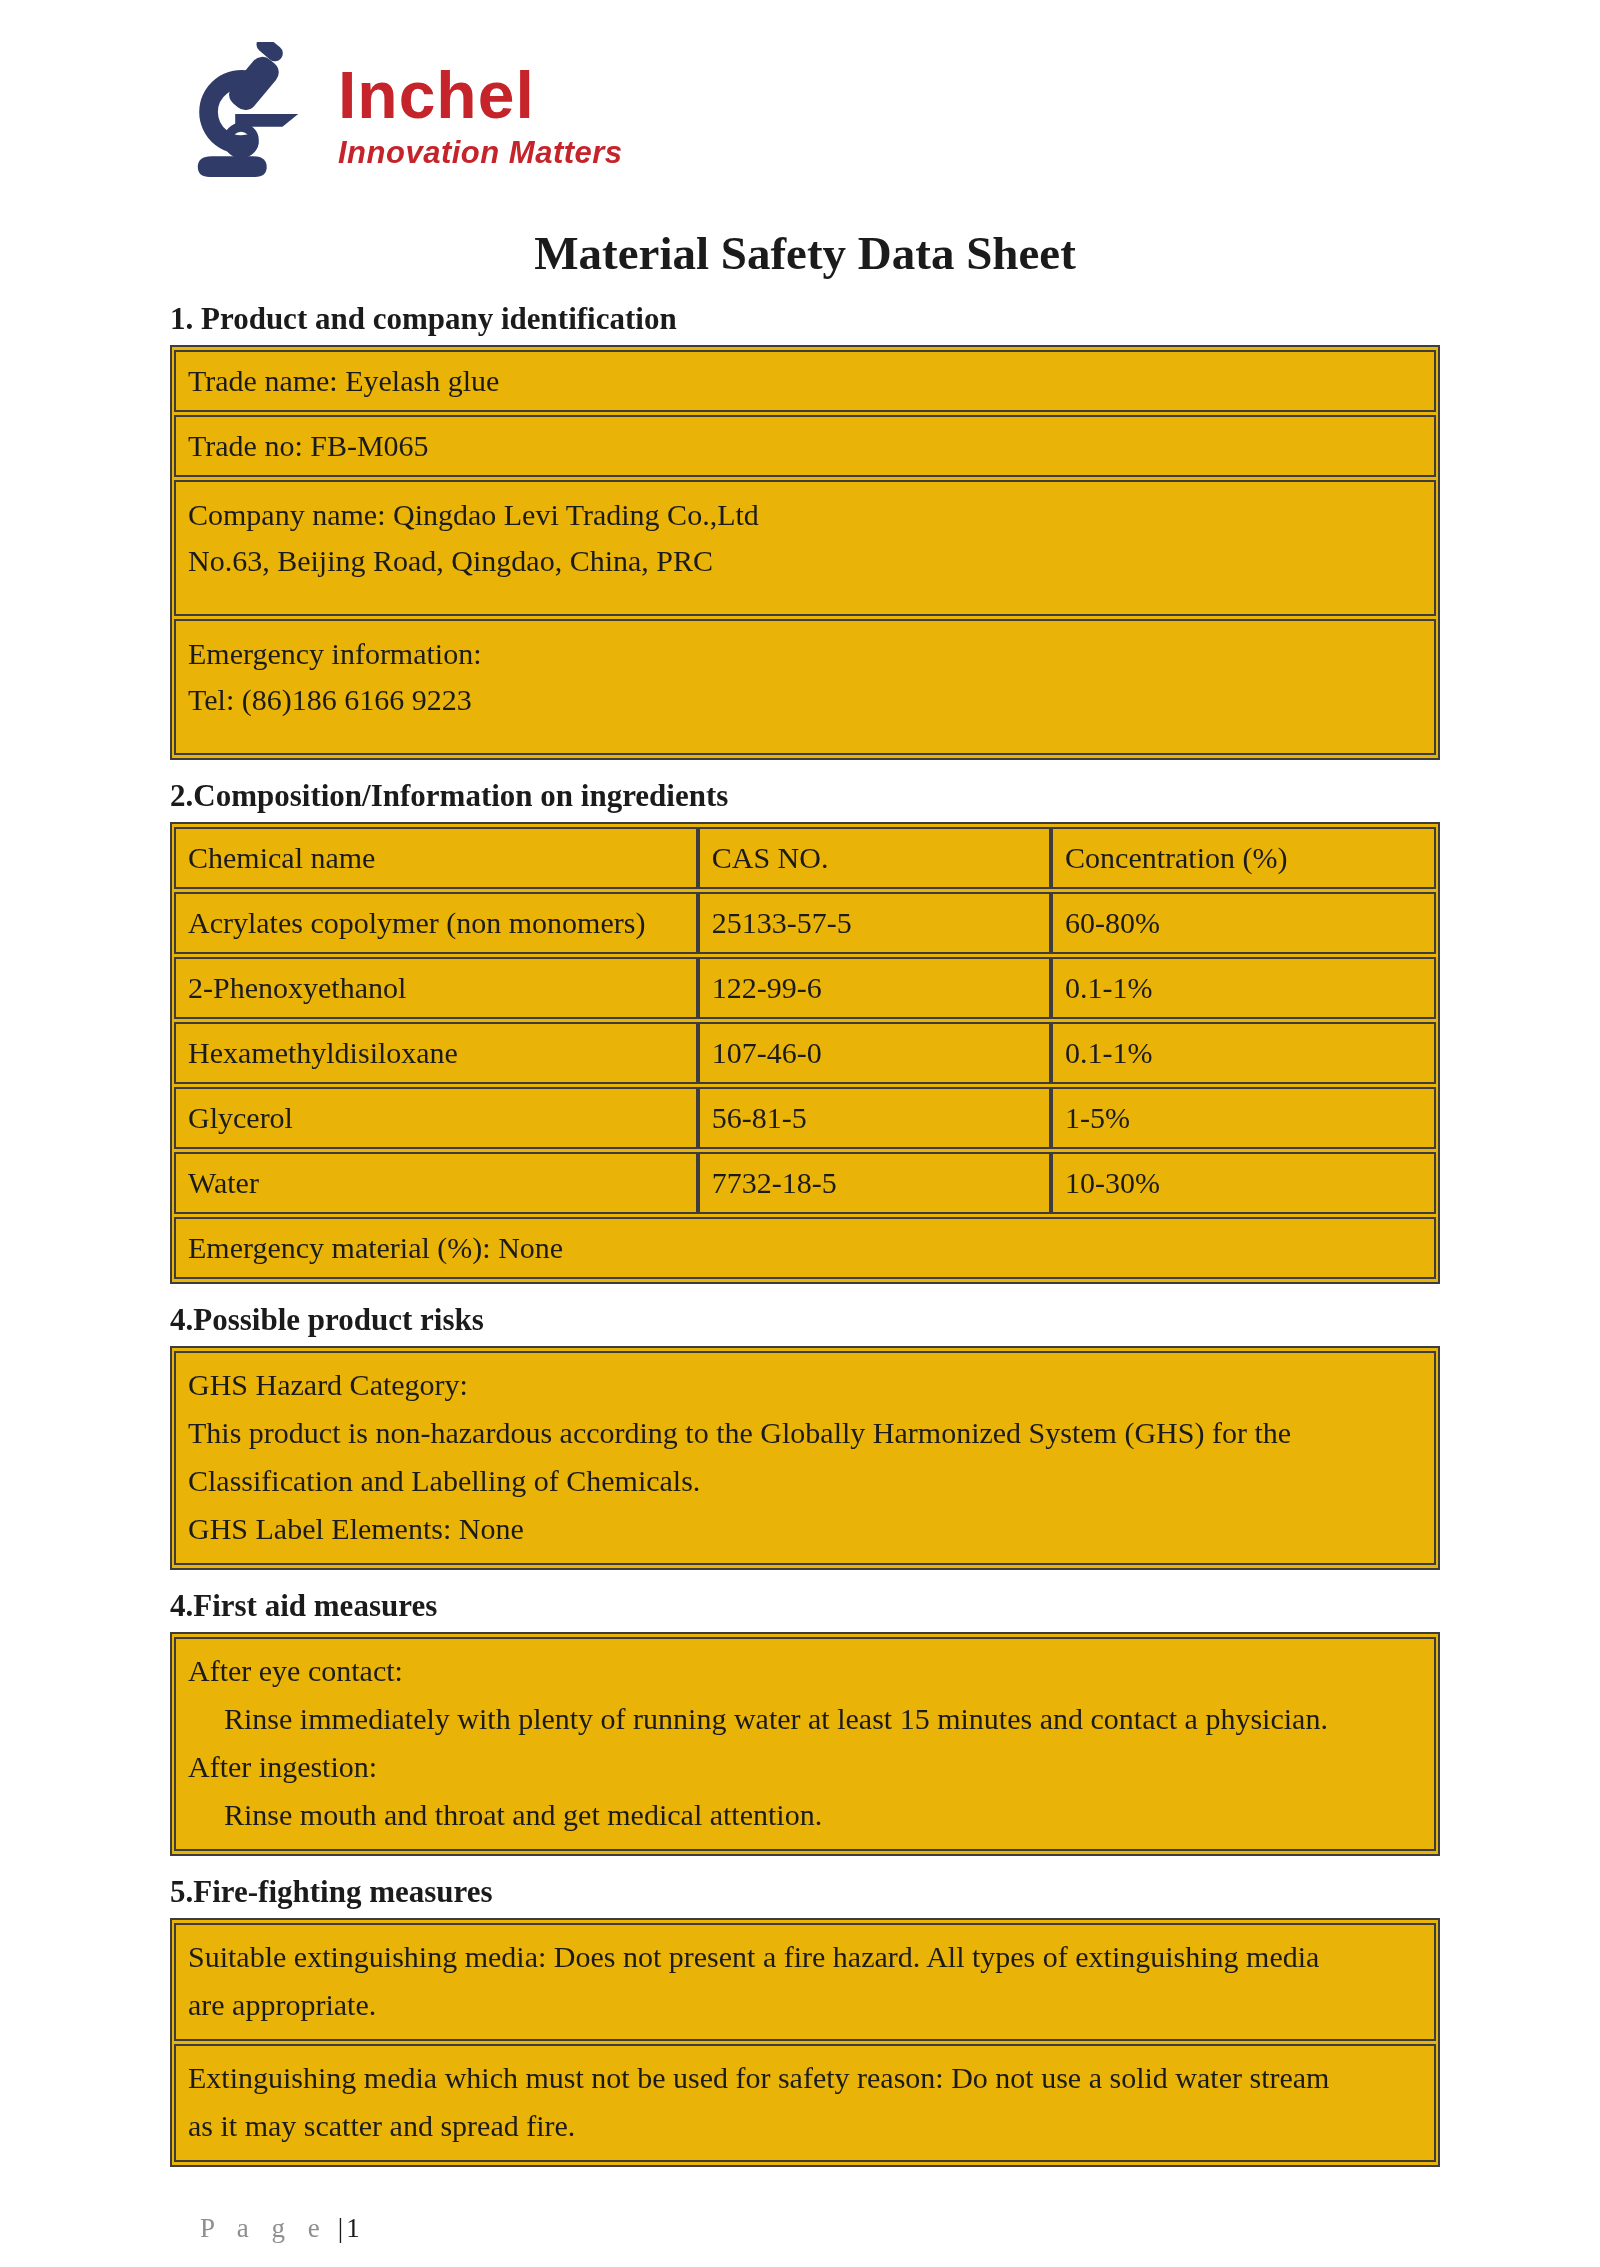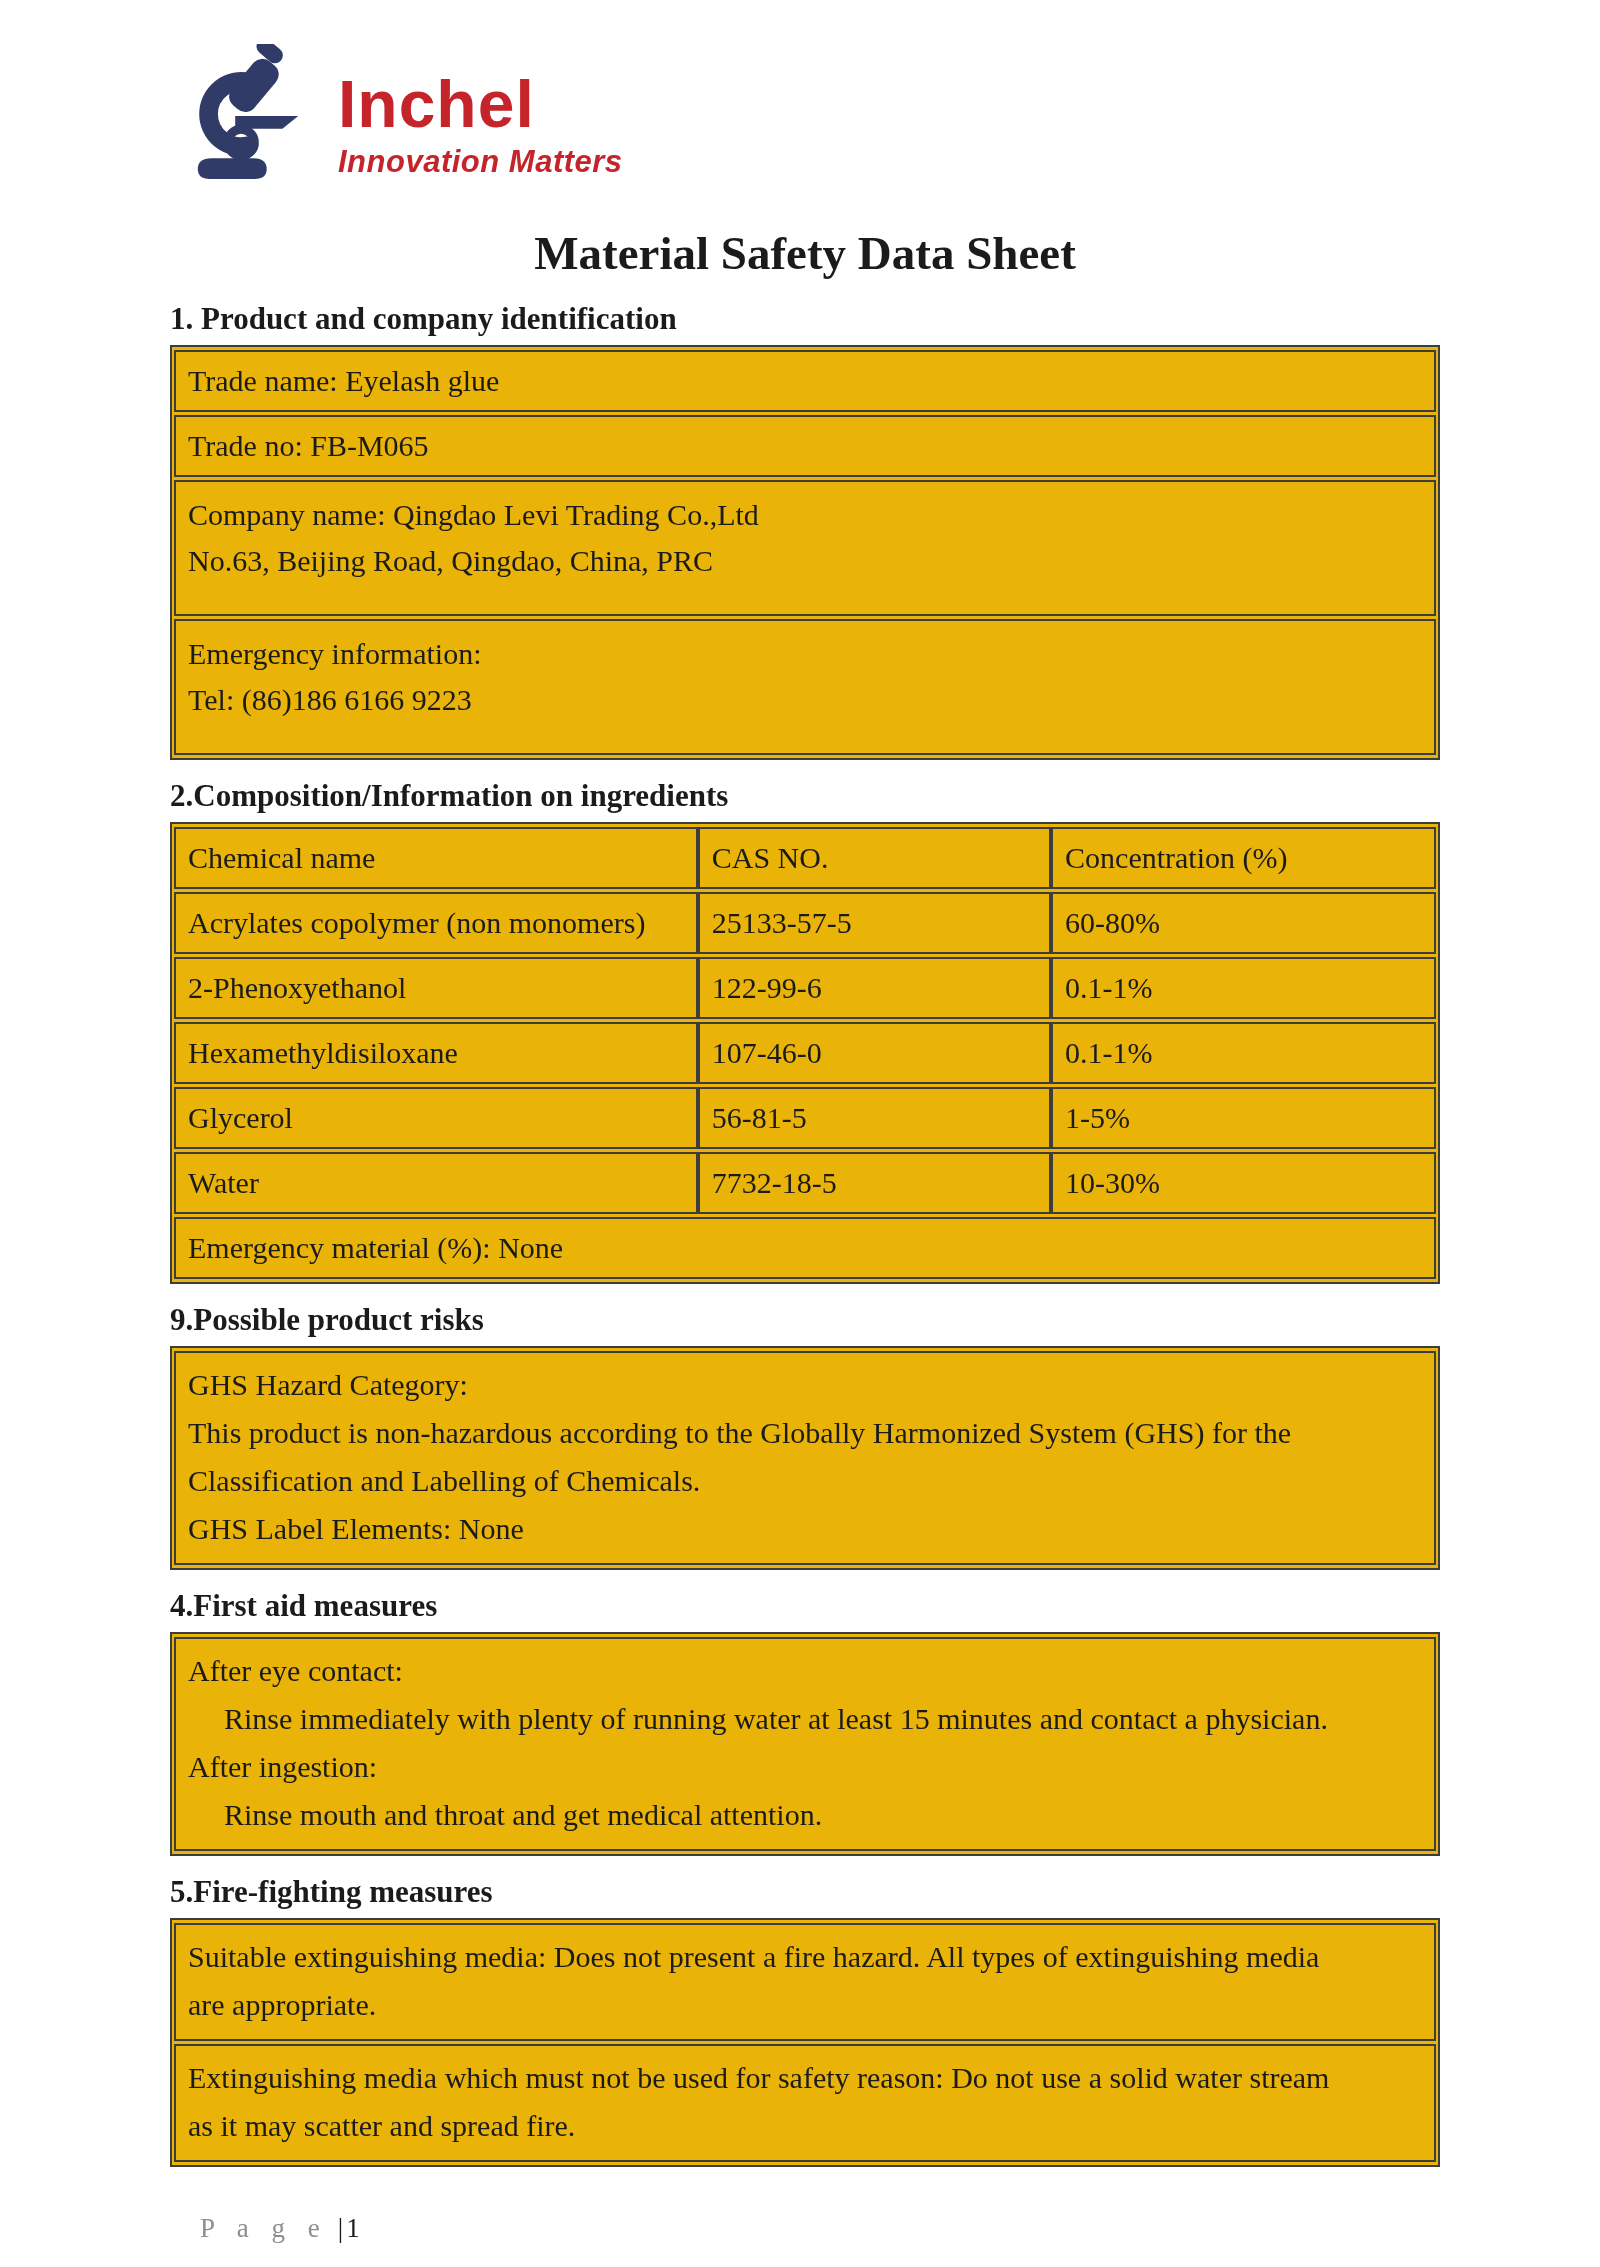--- a/index.html
+++ b/index.html
@@ -14,21 +14,21 @@
   .page{
     position:relative;
     width:1600px;height:2267px;
     background:#ffffff;
     padding:40px 160px 0 170px;
     overflow:hidden;
     font-family:"Liberation Serif","DejaVu Serif",serif;
     color:var(--text-color);
   }
   
-  .logo{display:flex;align-items:flex-end;margin-left:14px;height:140px;}
+  .logo{display:flex;align-items:center;margin-left:14px;height:140px;}
   .logo-icon{width:128px;height:136px;flex:0 0 auto;}
   .logo-text{margin-left:26px;padding-top:14px;font-family:"Liberation Sans","DejaVu Sans",sans-serif;}
   .brand{font-size:66px;line-height:1.0;font-weight:bold;color:var(--brand-red);letter-spacing:1px;}
   .tagline{font-size:31px;line-height:1.2;font-style:italic;font-weight:bold;color:var(--brand-red);margin-top:6px;letter-spacing:.5px;}
   
   .doc-title{
     text-align:center;font-size:47px;font-weight:bold;
     margin-top:44px;margin-bottom:10px;line-height:1.25;
   }
   .sec-h{font-size:31px;font-weight:bold;line-height:40px;margin:16px 0 6px 0;}
@@ -147,21 +147,21 @@
         <td>7732-18-5</td>
         <td>10-30%</td>
       </tr>
       <tr>
         <td colspan="3">Emergency material (%): None</td>
       </tr>
     </tbody>
       </table>
   </div>
 
-  <h2 class="sec-h">9.Possible product risks</h2>
+  <h2 class="sec-h">4.Possible product risks</h2>
   <div class="tw">
     <table>
       <tbody>
           <tr>
         <td class="multi">
           <div class="ln">GHS Hazard Category:</div>
           <div class="ln">This product is non-hazardous according to the Globally Harmonized System (GHS) for the</div>
           <div class="ln">Classification and Labelling of Chemicals.</div>
           <div class="ln">GHS Label Elements: None</div>
         </td>

